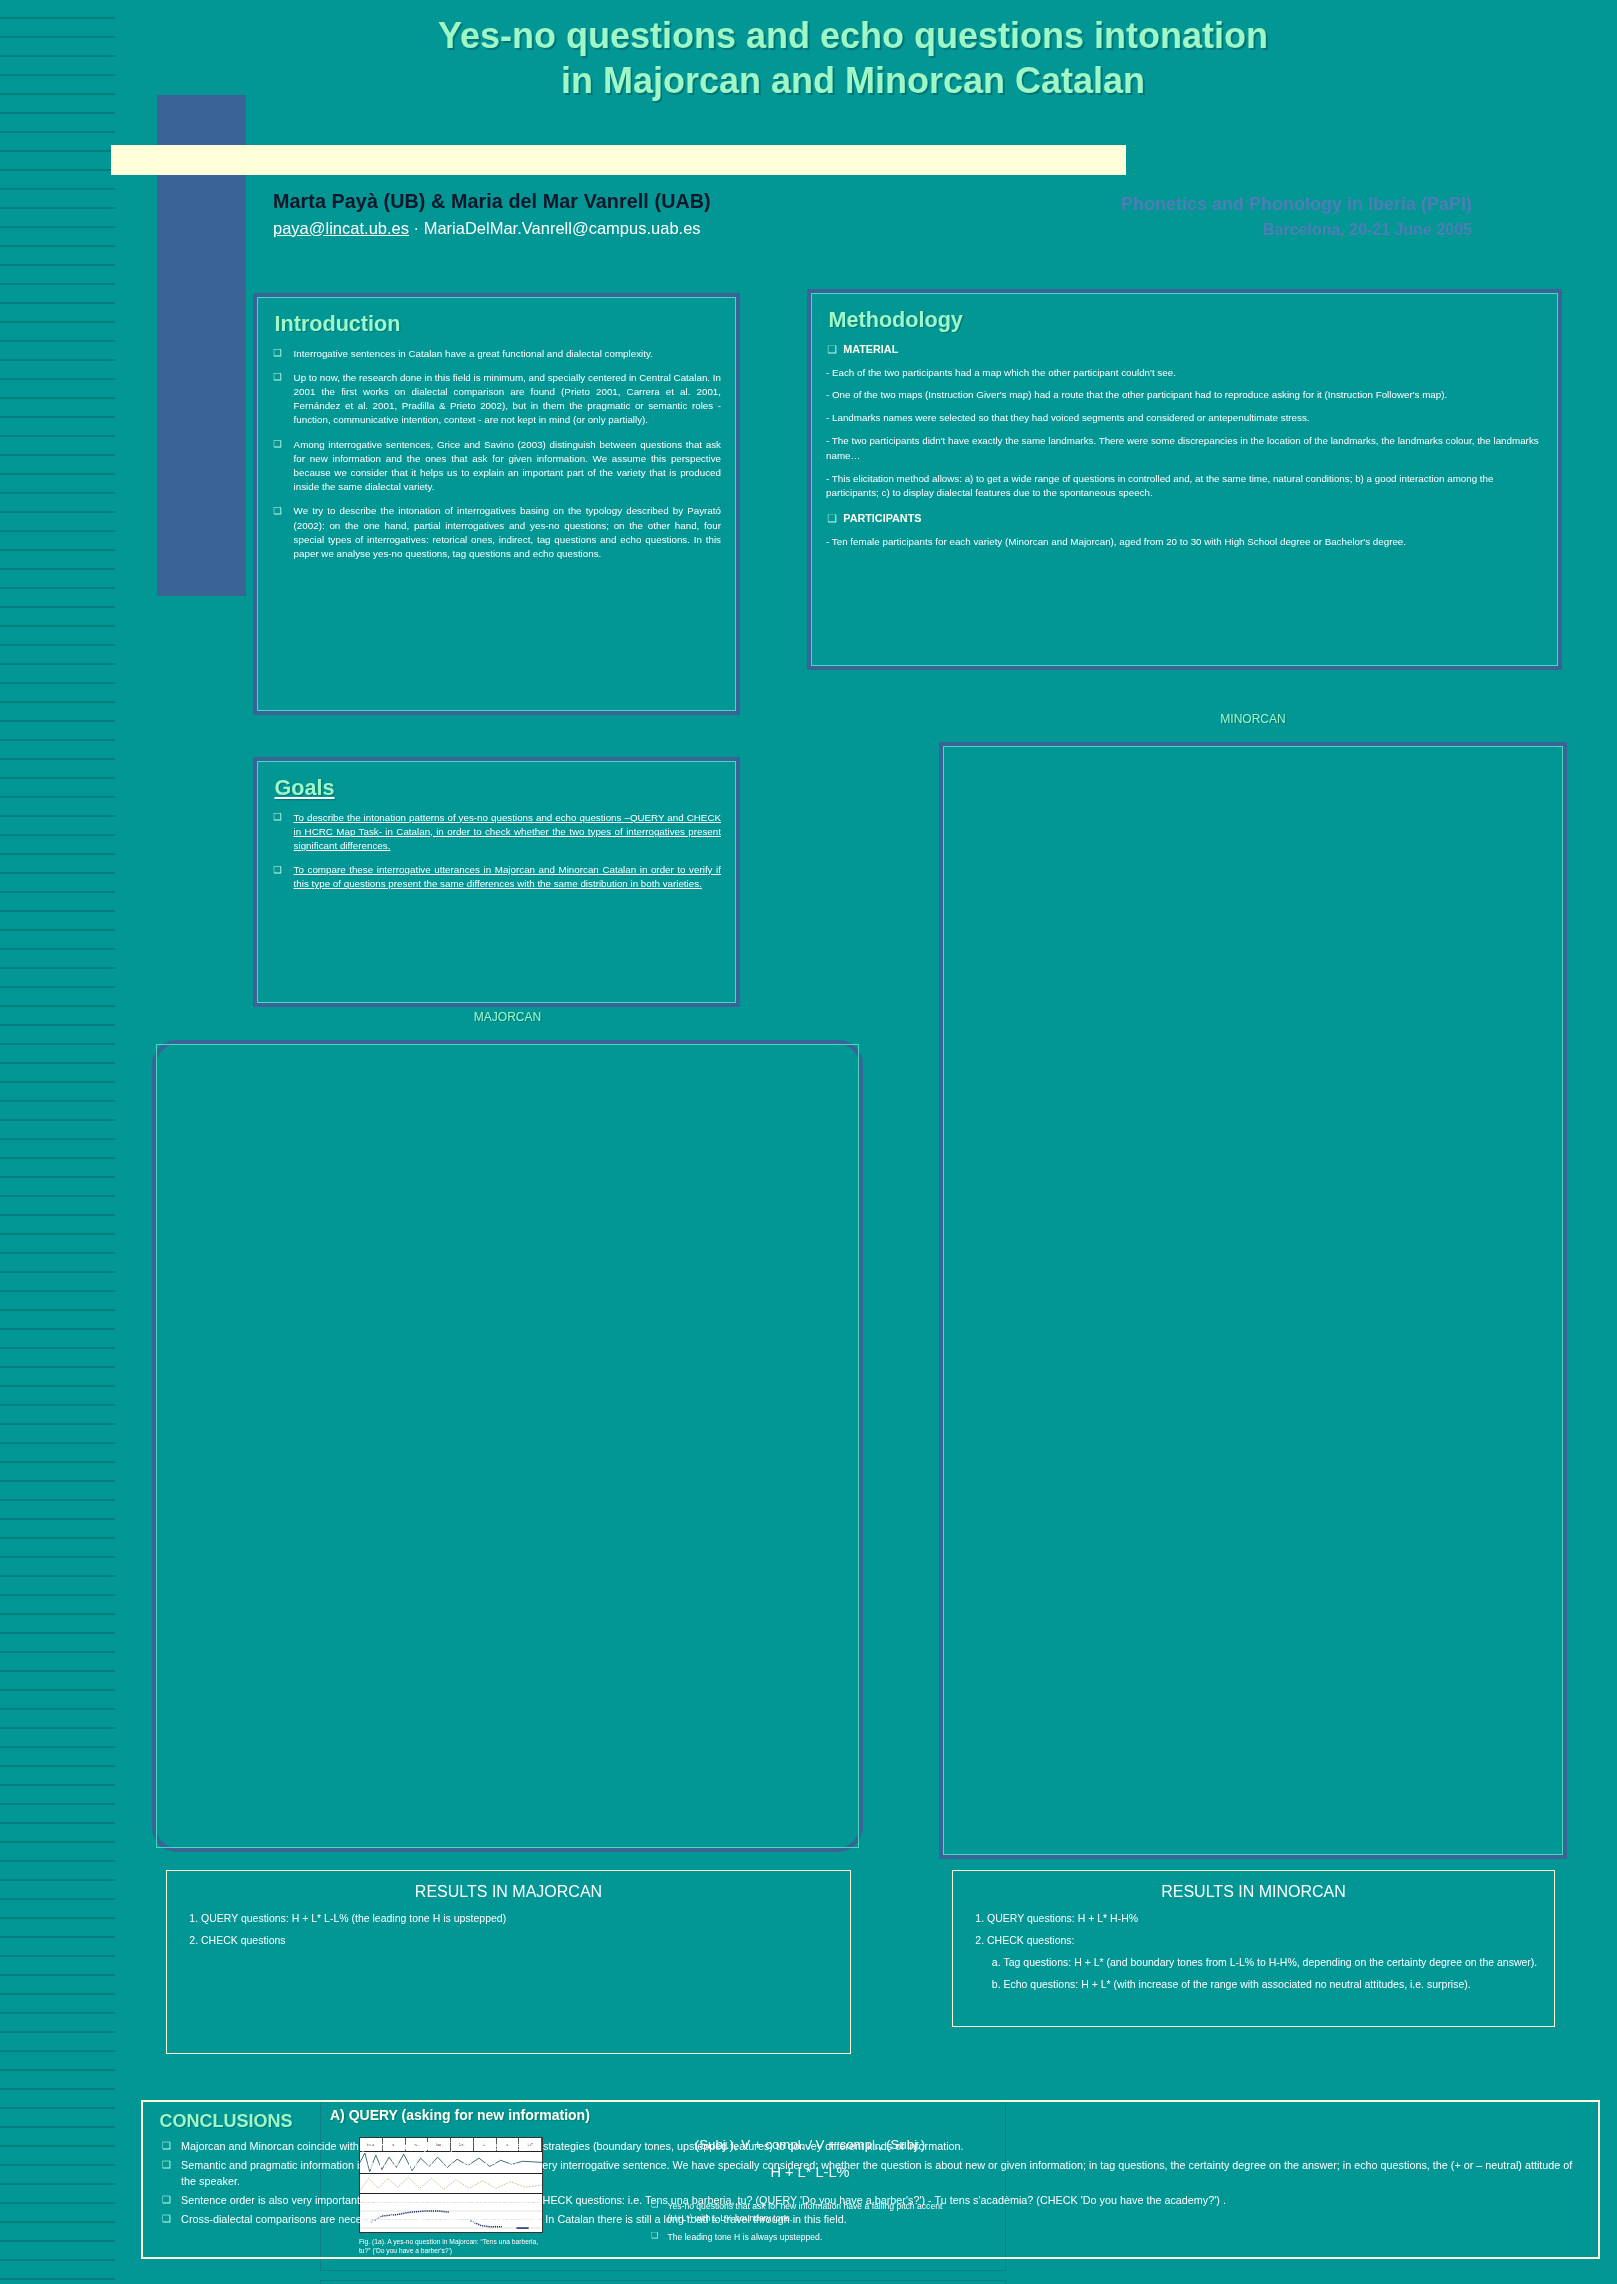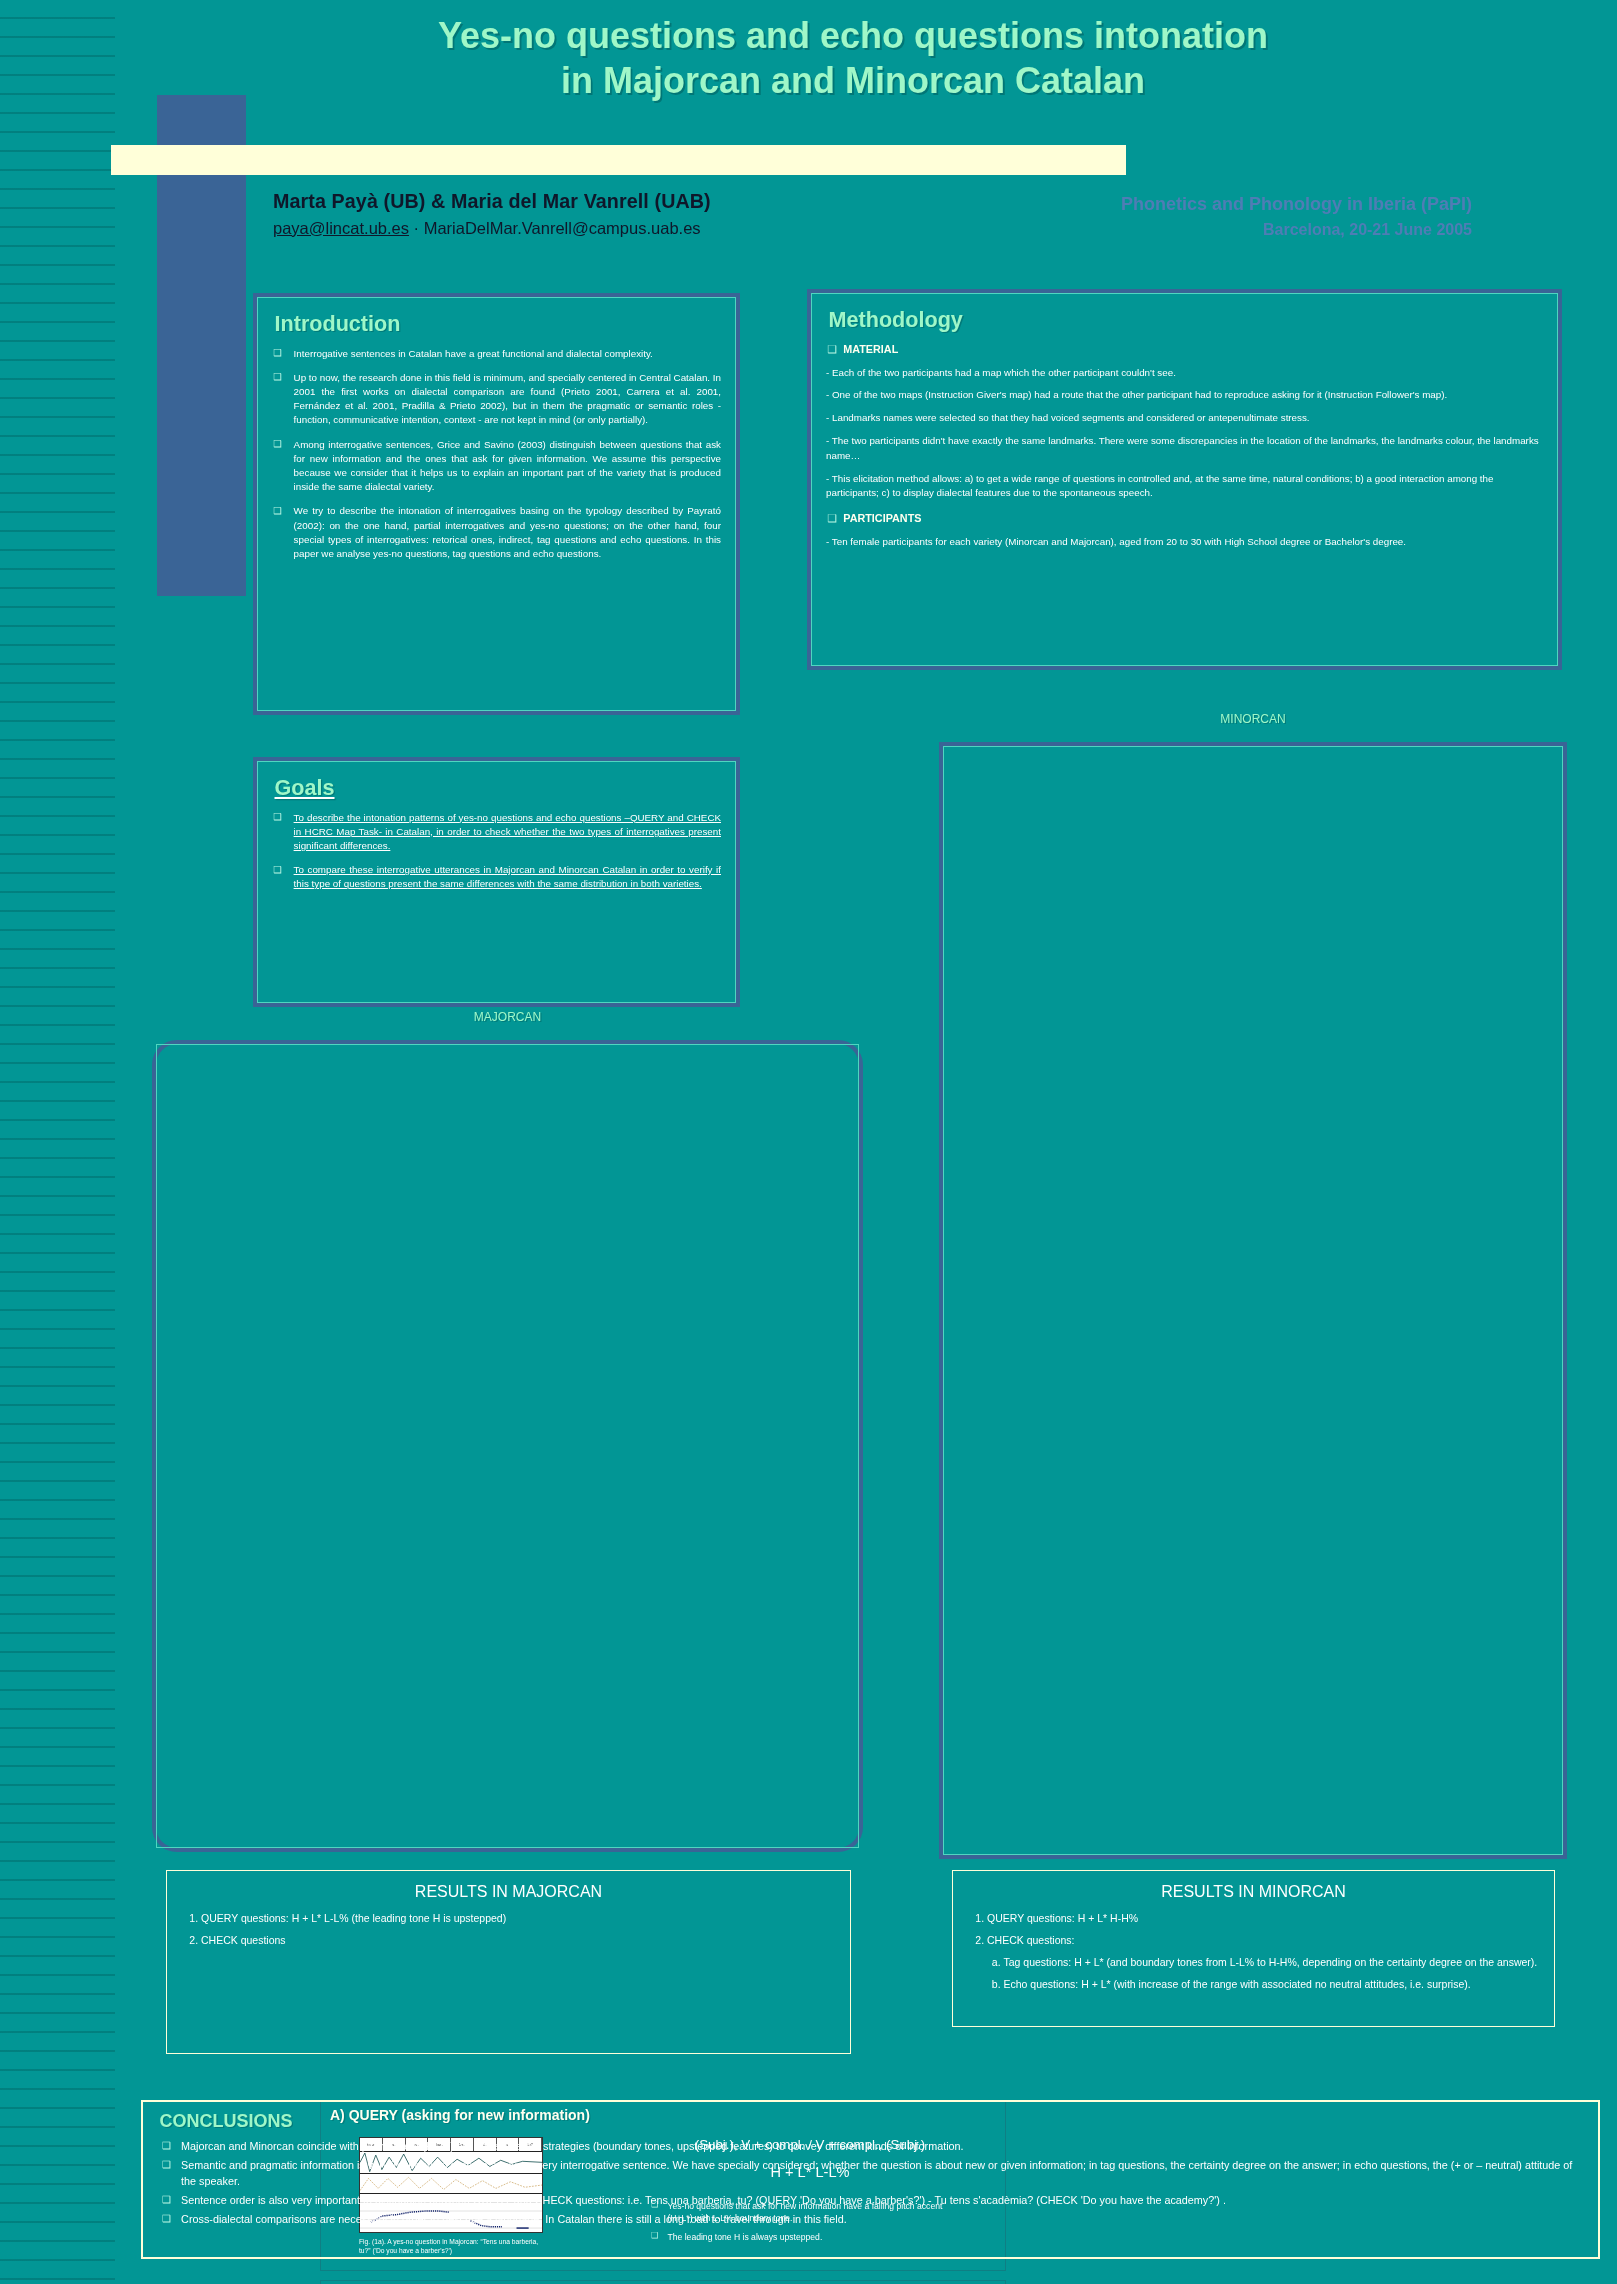--- a/index.html
+++ b/index.html
@@ -33,21 +33,21 @@
     text-align:center;
     font-size:36px;font-weight:bold;line-height:1.25;
     color:#9ff7c8;
     text-shadow:1.9px 1.9px 0 rgba(0,60,60,.35);
   }
   
   #authors{
     position:absolute;left:273px;top:190px;width:634px;
   }
   #authors .names{font-size:19.7px;font-weight:bold;color:#0f172a;letter-spacing:0.1px;}
-  #authors .emails{font-size:16.5px;color:#0f172a;margin-top:5.7px;}
+  #authors .emails{font-size:16.5px;color:#ffffff;margin-top:5.7px;}
   #authors .emails u{text-decoration:underline;}
   #conf{
     position:absolute;right:146px;top:194px;width:571px;text-align:right;
     color:#4f7db5;font-weight:bold;
   }
   #conf .c1{font-size:18px;}
   #conf .c2{font-size:16px;margin-top:6.3px;}
 
   
   .panel{

